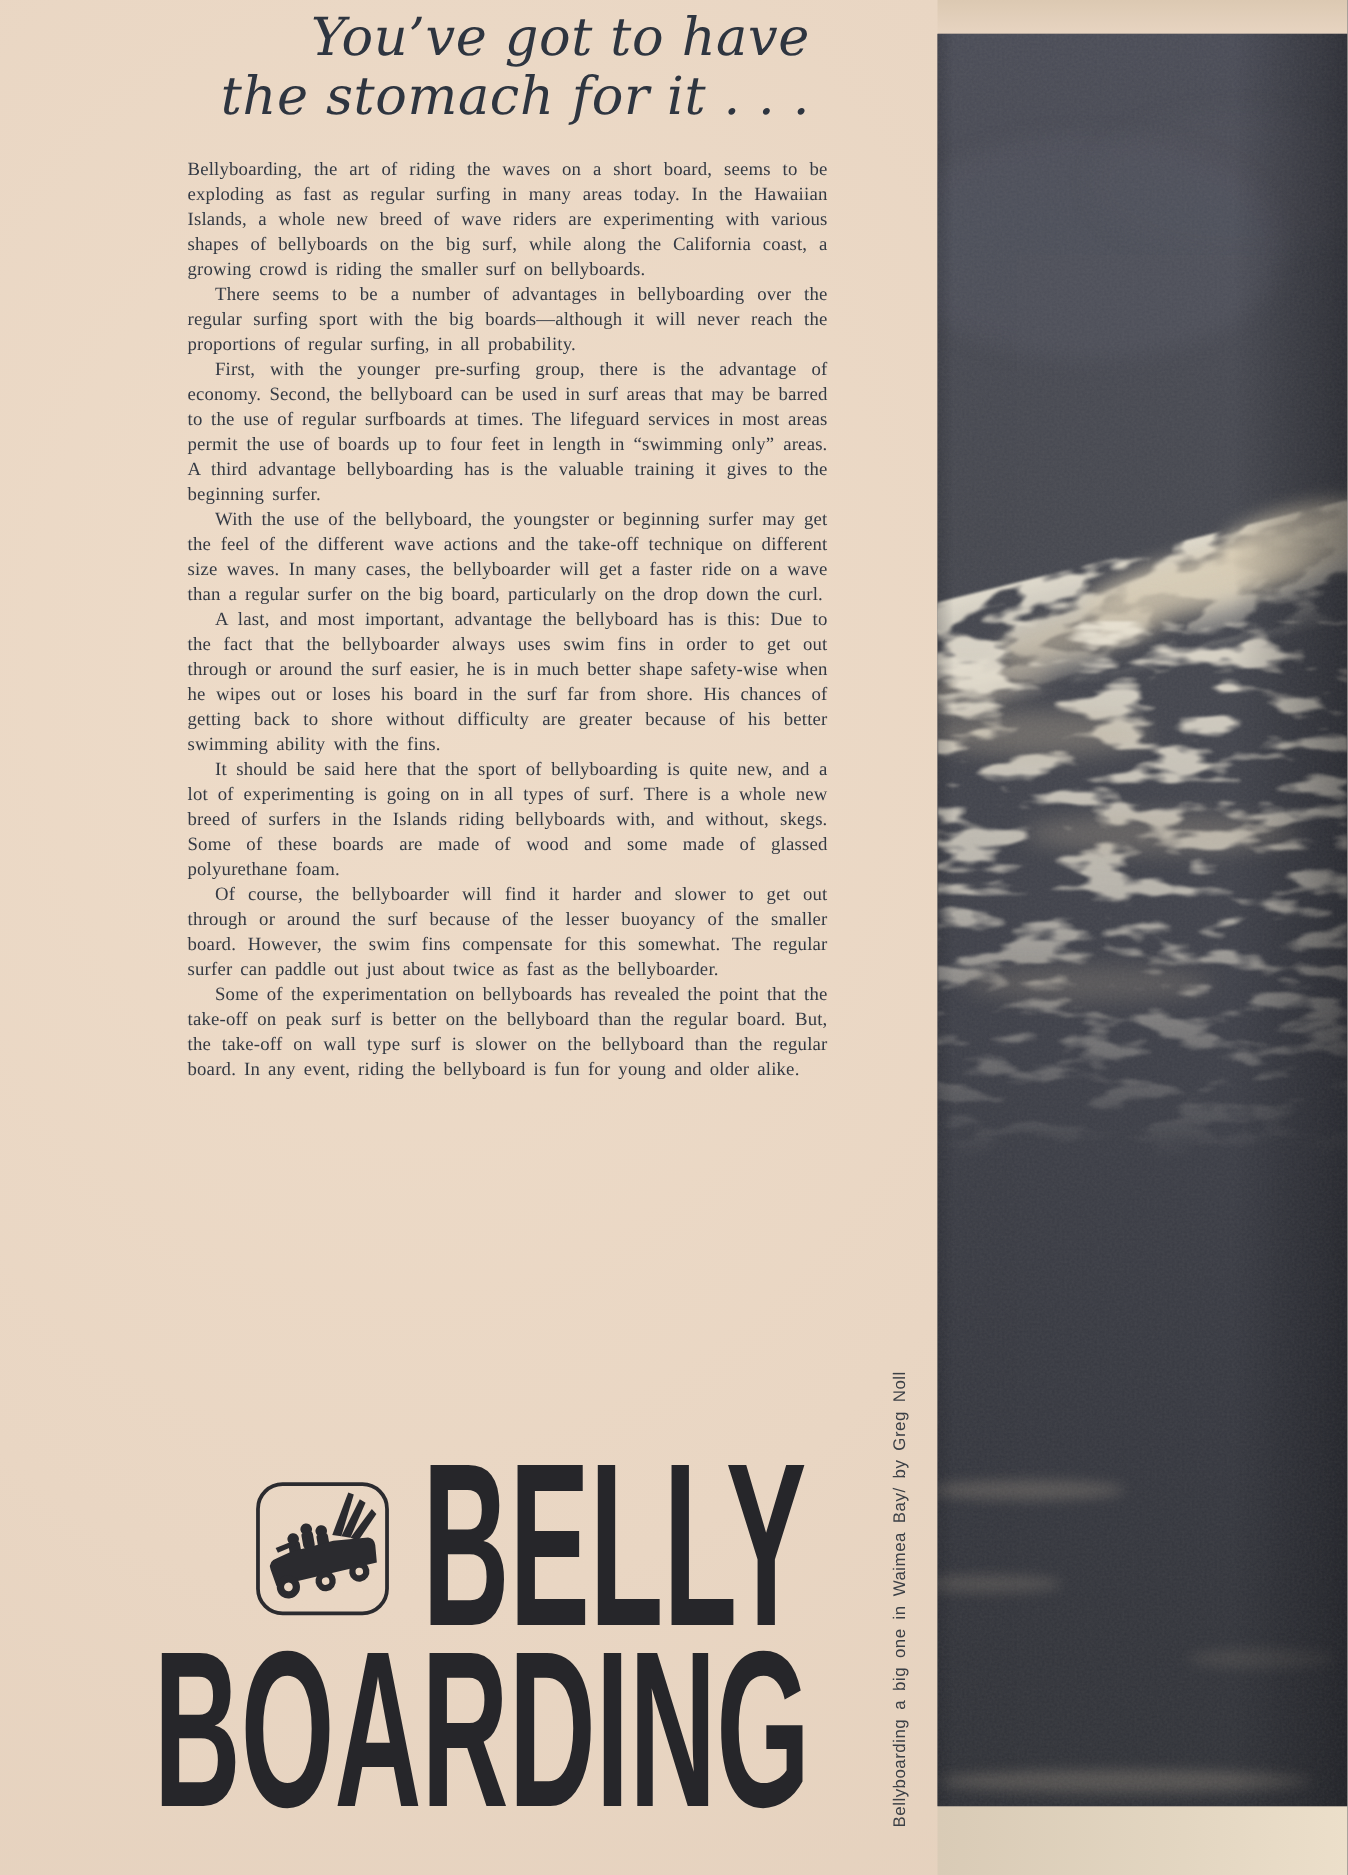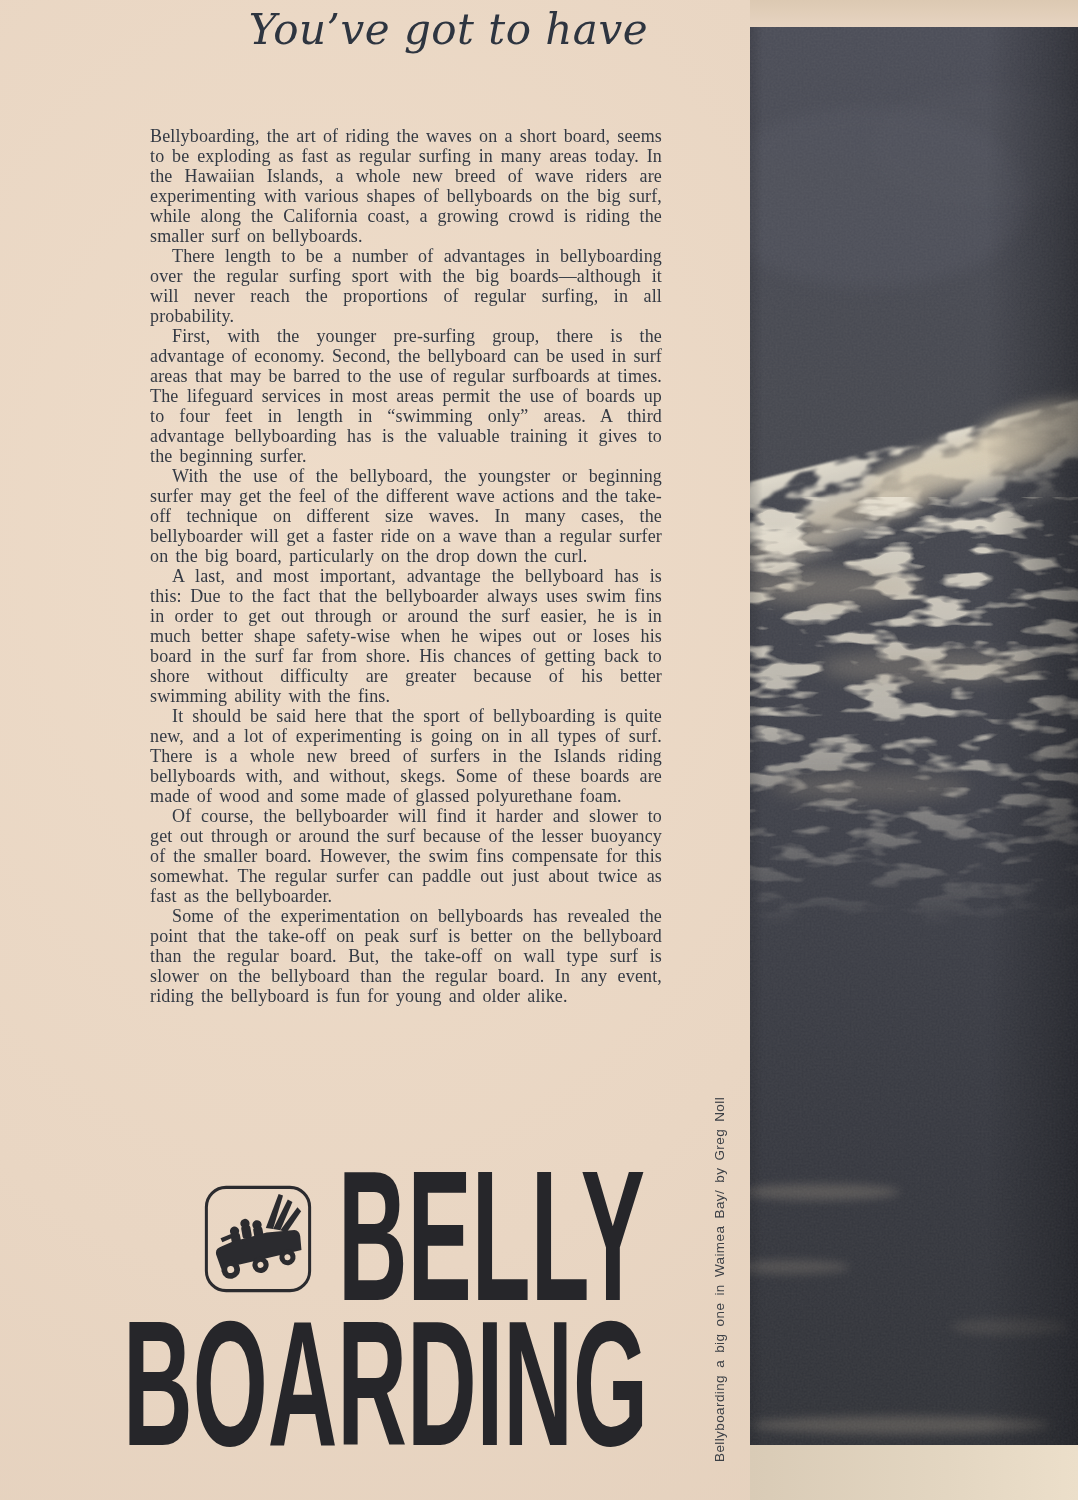--- a/index.html
+++ b/index.html
@@ -20,21 +20,21 @@
     font-style:italic;
     font-size:42px; line-height:47px;
     color:#2e3540;
     letter-spacing:.5px;
     white-space:nowrap;
   }
   
   .body-col{
     position:absolute; left:150px; top:126px; width:512px;
     color:#343a44;
-    font-size:18px; line-height:20px;
+    font-size:15px; line-height:20px;
     text-align:justify;
     letter-spacing:.15px; word-spacing:2.5px;
   }
   .body-col p{margin:0; text-indent:22px;}
   .body-col p:first-child{text-indent:0;}
   
   .headline-svg{position:absolute; left:110px; top:1150px;}
   .headline-svg text{
     font-family:"Liberation Sans", sans-serif;
     font-weight:bold;
@@ -67,25 +67,26 @@
     white-space:nowrap;
   }
 </style>
 </head>
 <body>
 
 <div class="page">
 
   <div class="masthead">
     <div>You’ve got to have</div>
+    <div>the stomach for it . . .</div>
   </div>
 
   <div class="body-col">
       <p>Bellyboarding, the art of riding the waves on a short board, seems to be exploding as fast as regular surfing in many areas today. In the Hawaiian Islands, a whole new breed of wave riders are experimenting with various shapes of bellyboards on the big surf, while along the California coast, a growing crowd is riding the smaller surf on bellyboards.</p>
-      <p>There length to be a number of advantages in bellyboarding over the regular surfing sport with the big boards—although it will never reach the proportions of regular surfing, in all probability.</p>
+      <p>There seems to be a number of advantages in bellyboarding over the regular surfing sport with the big boards—although it will never reach the proportions of regular surfing, in all probability.</p>
       <p>First, with the younger pre-surfing group, there is the advantage of economy. Second, the bellyboard can be used in surf areas that may be barred to the use of regular surfboards at times. The lifeguard services in most areas permit the use of boards up to four feet in length in “swimming only” areas. A third advantage bellyboarding has is the valuable training it gives to the beginning surfer.</p>
       <p>With the use of the bellyboard, the youngster or beginning surfer may get the feel of the different wave actions and the take-off technique on different size waves. In many cases, the bellyboarder will get a faster ride on a wave than a regular surfer on the big board, particularly on the drop down the curl.</p>
       <p>A last, and most important, advantage the bellyboard has is this: Due to the fact that the bellyboarder always uses swim fins in order to get out through or around the surf easier, he is in much better shape safety-wise when he wipes out or loses his board in the surf far from shore. His chances of getting back to shore without difficulty are greater because of his better swimming ability with the fins.</p>
       <p>It should be said here that the sport of bellyboarding is quite new, and a lot of experimenting is going on in all types of surf. There is a whole new breed of surfers in the Islands riding bellyboards with, and without, skegs. Some of these boards are made of wood and some made of glassed polyurethane foam.</p>
       <p>Of course, the bellyboarder will find it harder and slower to get out through or around the surf because of the lesser buoyancy of the smaller board. However, the swim fins compensate for this somewhat. The regular surfer can paddle out just about twice as fast as the bellyboarder.</p>
       <p>Some of the experimentation on bellyboards has revealed the point that the take-off on peak surf is better on the bellyboard than the regular board. But, the take-off on wall type surf is slower on the bellyboard than the regular board. In any event, riding the bellyboard is fun for young and older alike.</p>
     </div>
 
   <svg class="wagon-icon" viewBox="0 0 100 100" aria-hidden="true">
     <rect x="5.5" y="5.5" width="89" height="89" rx="17" fill="none" stroke="#2b2b2f" stroke-width="2.6"></rect>

